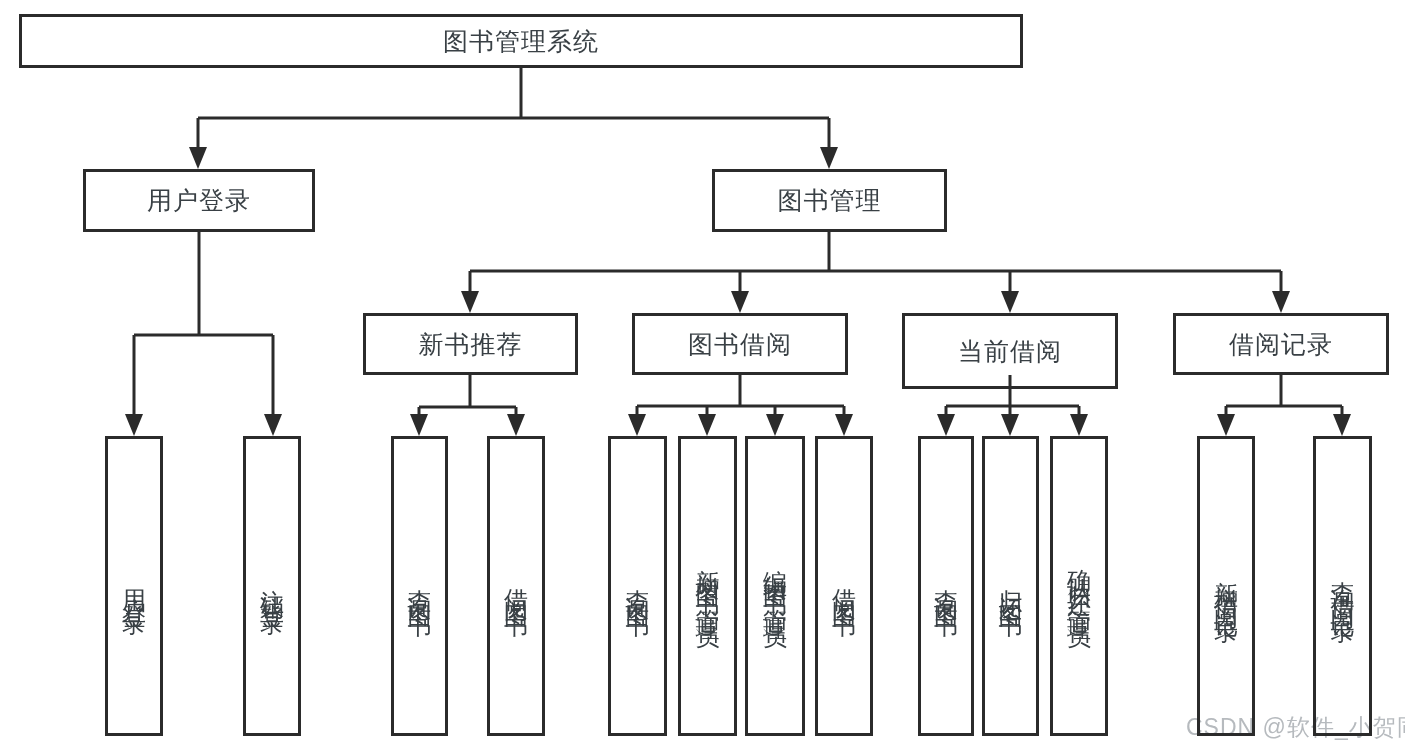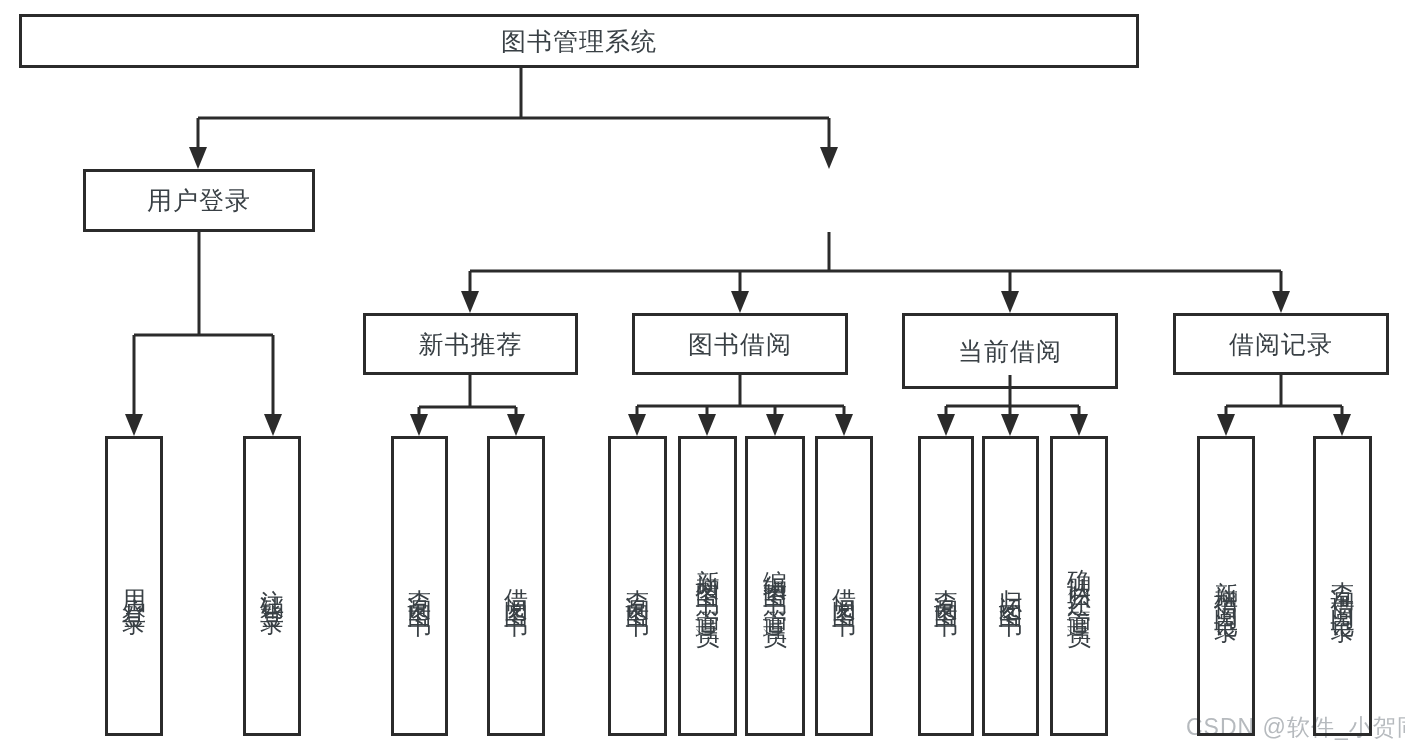--- a/index.html
+++ b/index.html
@@ -121,23 +121,24 @@
     <polygon points="1070,414 1088,414 1079,436"></polygon>
 
     <line x1="1281" y1="375" x2="1281" y2="406"></line>
     <line x1="1226" y1="406" x2="1342" y2="406"></line>
     <line x1="1226" y1="406" x2="1226" y2="420"></line>
     <polygon points="1217,414 1235,414 1226,436"></polygon>
     <line x1="1342" y1="406" x2="1342" y2="420"></line>
     <polygon points="1333,414 1351,414 1342,436"></polygon>
   </svg>
 
-  <div class="hbox" style="left:19px; top:14px; width:1120px; height:54px;">图书管理系统</div>
+  <div class="hbox" style="left:19px; top:14px; width:1004px; height:54px;">图书管理系统</div>
 
   <div class="hbox" style="left:83px; top:169px; width:232px; height:63px;">用户登录</div>
+  <div class="hbox" style="left:712px; top:169px; width:235px; height:63px;">图书管理</div>
 
   <div class="hbox" style="left:363px; top:313px; width:215px; height:62px;font-family:Liberation Serif, serif;">新书推荐</div>
   <div class="hbox" style="left:632px; top:313px; width:216px; height:62px;font-family:Liberation Serif, serif;">图书借阅</div>
   <div class="hbox" style="left:902px; top:313px; width:216px; height:76px;">当前借阅</div>
   <div class="hbox" style="left:1173px; top:313px; width:216px; height:62px;">借阅记录</div>
 
   <div class="vbox" style="left:105px; width:58px;">用户登录</div>
   <div class="vbox" style="left:243px; width:58px;">注销登录</div>
 
   <div class="vbox" style="left:391px; width:57px;">查询图书</div>

